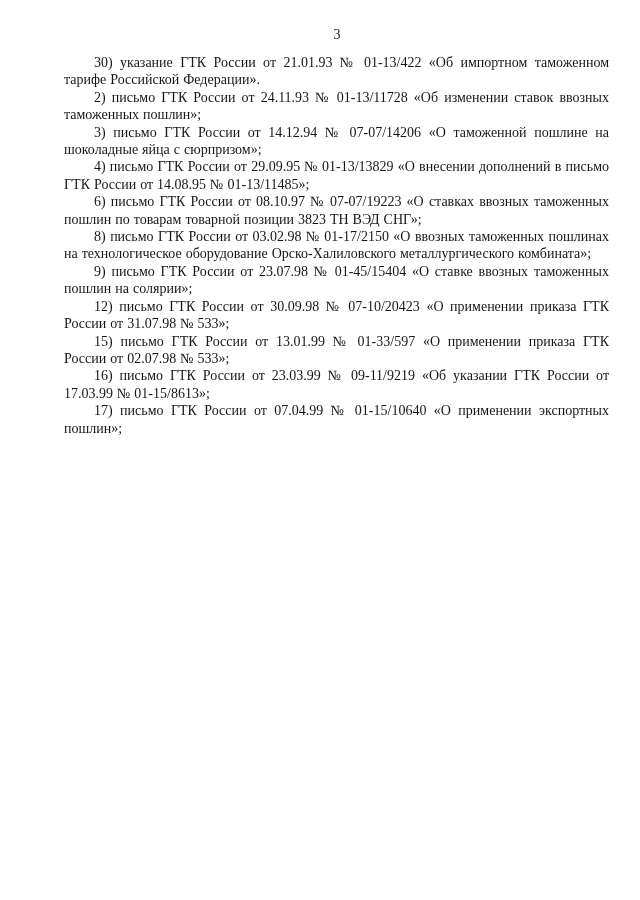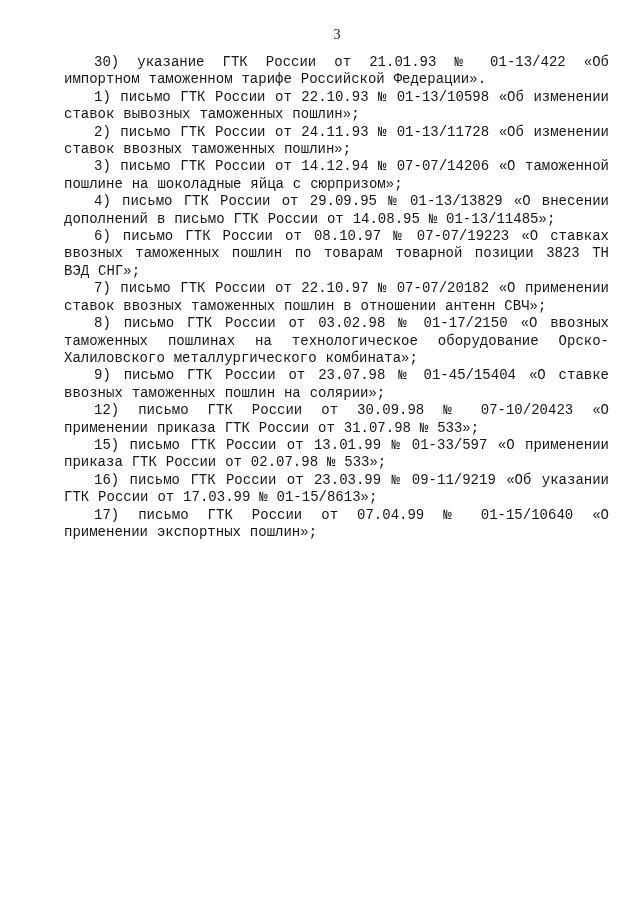--- a/index.html
+++ b/index.html
@@ -17,21 +17,20 @@
     color: #161616;
   }
   .page-number {
     margin: 26px 30px 0 64px;
     text-align: center;
     font-size: 14px;
     line-height: 17px;
   }
   .content {
     margin: 11px 31px 0 64px; 
-    font-family: Liberation Mono, monospace;
   }
   .content p {
     margin: 0;
     font-size: 14px;
     line-height: 17.4px;
     text-align: justify;
     text-indent: 30px;
     word-spacing: 0.5px;
   }
   .content p.section {
@@ -39,26 +38,24 @@
     margin-bottom: 2px;
   }
 </style>
 </head>
 <body>
 
 <div class="page">
   <div class="page-number">3</div>
   <div class="content">
     <p>30) указание ГТК России от 21.01.93 № 01-13/422 «Об импортном таможенном тарифе Российской Федерации».</p>
-    <p>1) письмо ГТК России от 22.10.93 № 01-13/10598 «Об изменении ставок вывозных таможенных пошлин»;</p>
     <p>2) письмо ГТК России от 24.11.93 № 01-13/11728 «Об изменении ставок ввозных таможенных пошлин»;</p>
     <p>3) письмо ГТК России от 14.12.94 № 07-07/14206 «О таможенной пошлине на шоколадные яйца с сюрпризом»;</p>
     <p>4) письмо ГТК России от 29.09.95 № 01-13/13829 «О внесении дополнений в письмо ГТК России от 14.08.95 № 01-13/11485»;</p>
     <p>6) письмо ГТК России от 08.10.97 № 07-07/19223 «О ставках ввозных таможенных пошлин по товарам товарной позиции 3823 ТН ВЭД СНГ»;</p>
-    <p>7) письмо ГТК России от 22.10.97 № 07-07/20182 «О применении ставок ввозных таможенных пошлин в отношении антенн СВЧ»;</p>
     <p>8) письмо ГТК России от 03.02.98 № 01-17/2150 «О ввозных таможенных пошлинах на технологическое оборудование Орско-Халиловского металлургического комбината»;</p>
     <p>9) письмо ГТК России от 23.07.98 № 01-45/15404 «О ставке ввозных таможенных пошлин на солярии»;</p>
     <p>12) письмо ГТК России от 30.09.98 № 07-10/20423 «О применении приказа ГТК России от 31.07.98 № 533»;</p>
     <p>15) письмо ГТК России от 13.01.99 № 01-33/597 «О применении приказа ГТК России от 02.07.98 № 533»;</p>
     <p>16) письмо ГТК России от 23.03.99 № 09-11/9219 «Об указании ГТК России от 17.03.99 № 01-15/8613»;</p>
     <p>17) письмо ГТК России от 07.04.99 № 01-15/10640 «О применении экспортных пошлин»;</p>
   </div>
 </div>
 
 </body></html>

